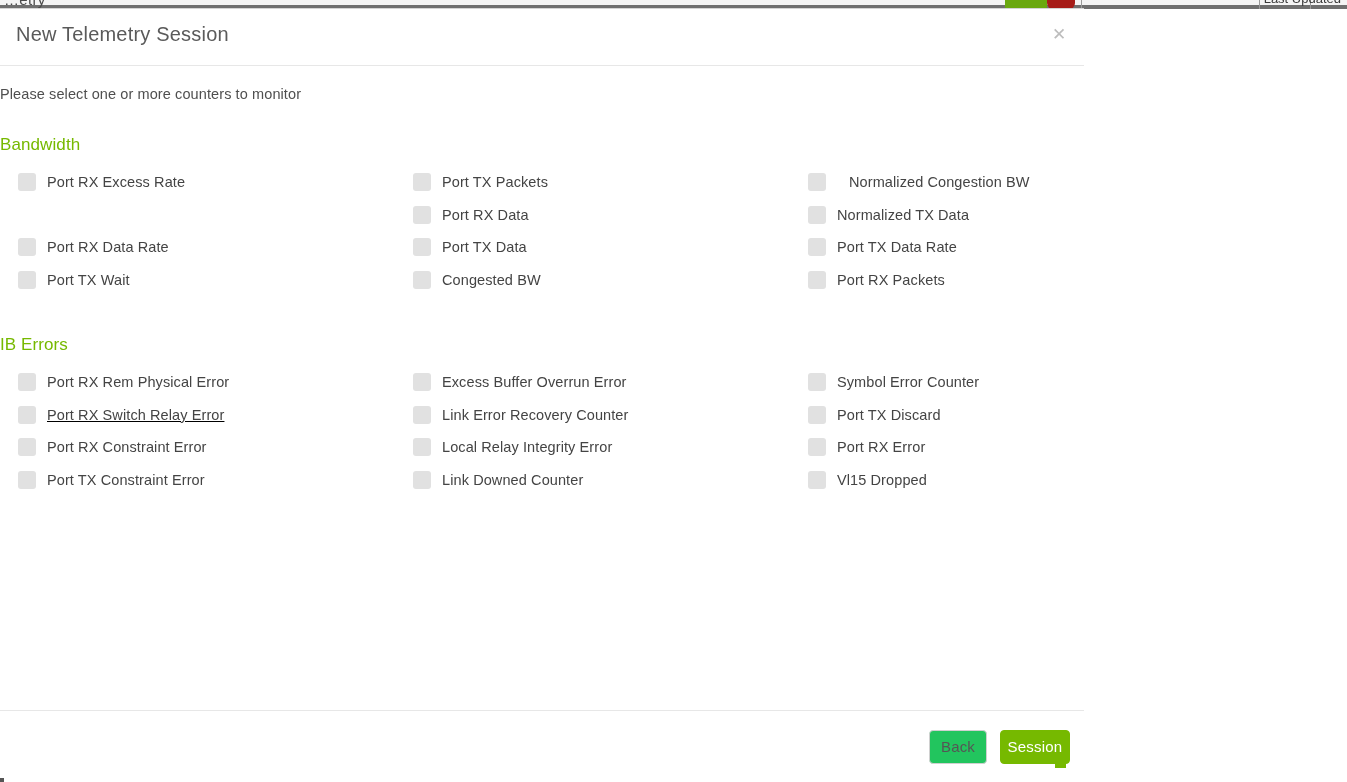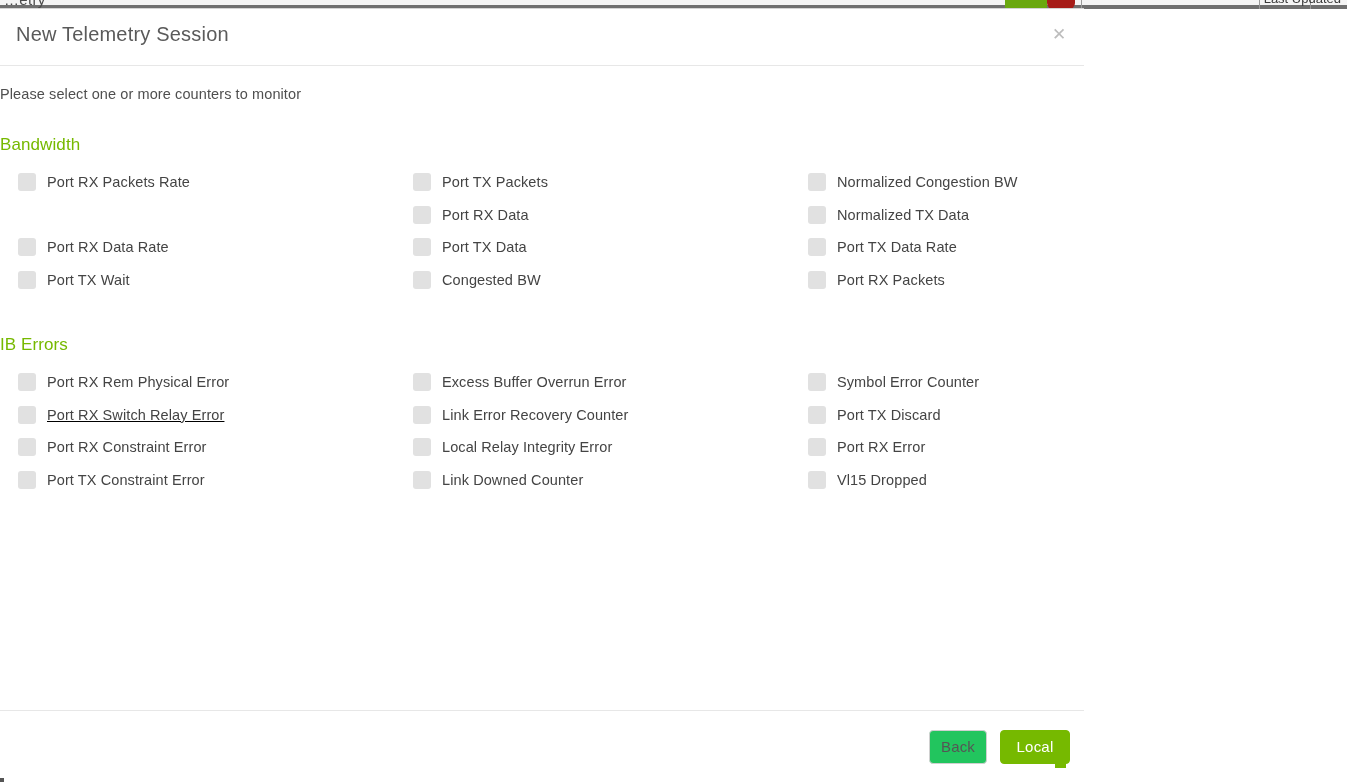--- a/index.html
+++ b/index.html
@@ -230,27 +230,27 @@
 
   <div class="modal-body">
     <div class="instruction">Please select one or more counters to monitor</div>
 
     <div id="groups-host">
         <div class="group">
           <div class="group-title">Bandwidth</div>
           <div class="group-grid">
             <div class="ck-item" style="grid-area: 1 / 1;">
               <span class="ck-box"></span>
-              <span class="ck-label">Port RX Packets Rate</span>
+              <span class="ck-label">Port RX Excess Rate</span>
             </div>
             <div class="ck-item" style="grid-area: 1 / 2;">
               <span class="ck-box"></span>
               <span class="ck-label">Port TX Packets</span>
             </div>
-            <div class="ck-item" style="grid-area: 1 / 3;">
+            <div class="ck-item" style="grid-area: 1 / 3; gap: 12px;">
               <span class="ck-box"></span>
               <span class="ck-label">Normalized Congestion BW</span>
             </div>
             <div class="ck-item" style="grid-area: 2 / 2;">
               <span class="ck-box"></span>
               <span class="ck-label">Port RX Data</span>
             </div>
             <div class="ck-item" style="grid-area: 2 / 3;">
               <span class="ck-box"></span>
               <span class="ck-label">Normalized TX Data</span>
@@ -332,18 +332,18 @@
               <span class="ck-box"></span>
               <span class="ck-label">Vl15 Dropped</span>
             </div>
           </div>
         </div>
       </div>
   </div>
 
   <div class="modal-footer">
     <button class="btn btn-back">Back</button>
-    <button class="btn btn-select">Local</button>
+    <button class="btn btn-select">Session</button>
     <div class="corner-mark"></div>
   </div>
 
   <div class="corner-dot"></div>
 </div>
 
 </body></html>

